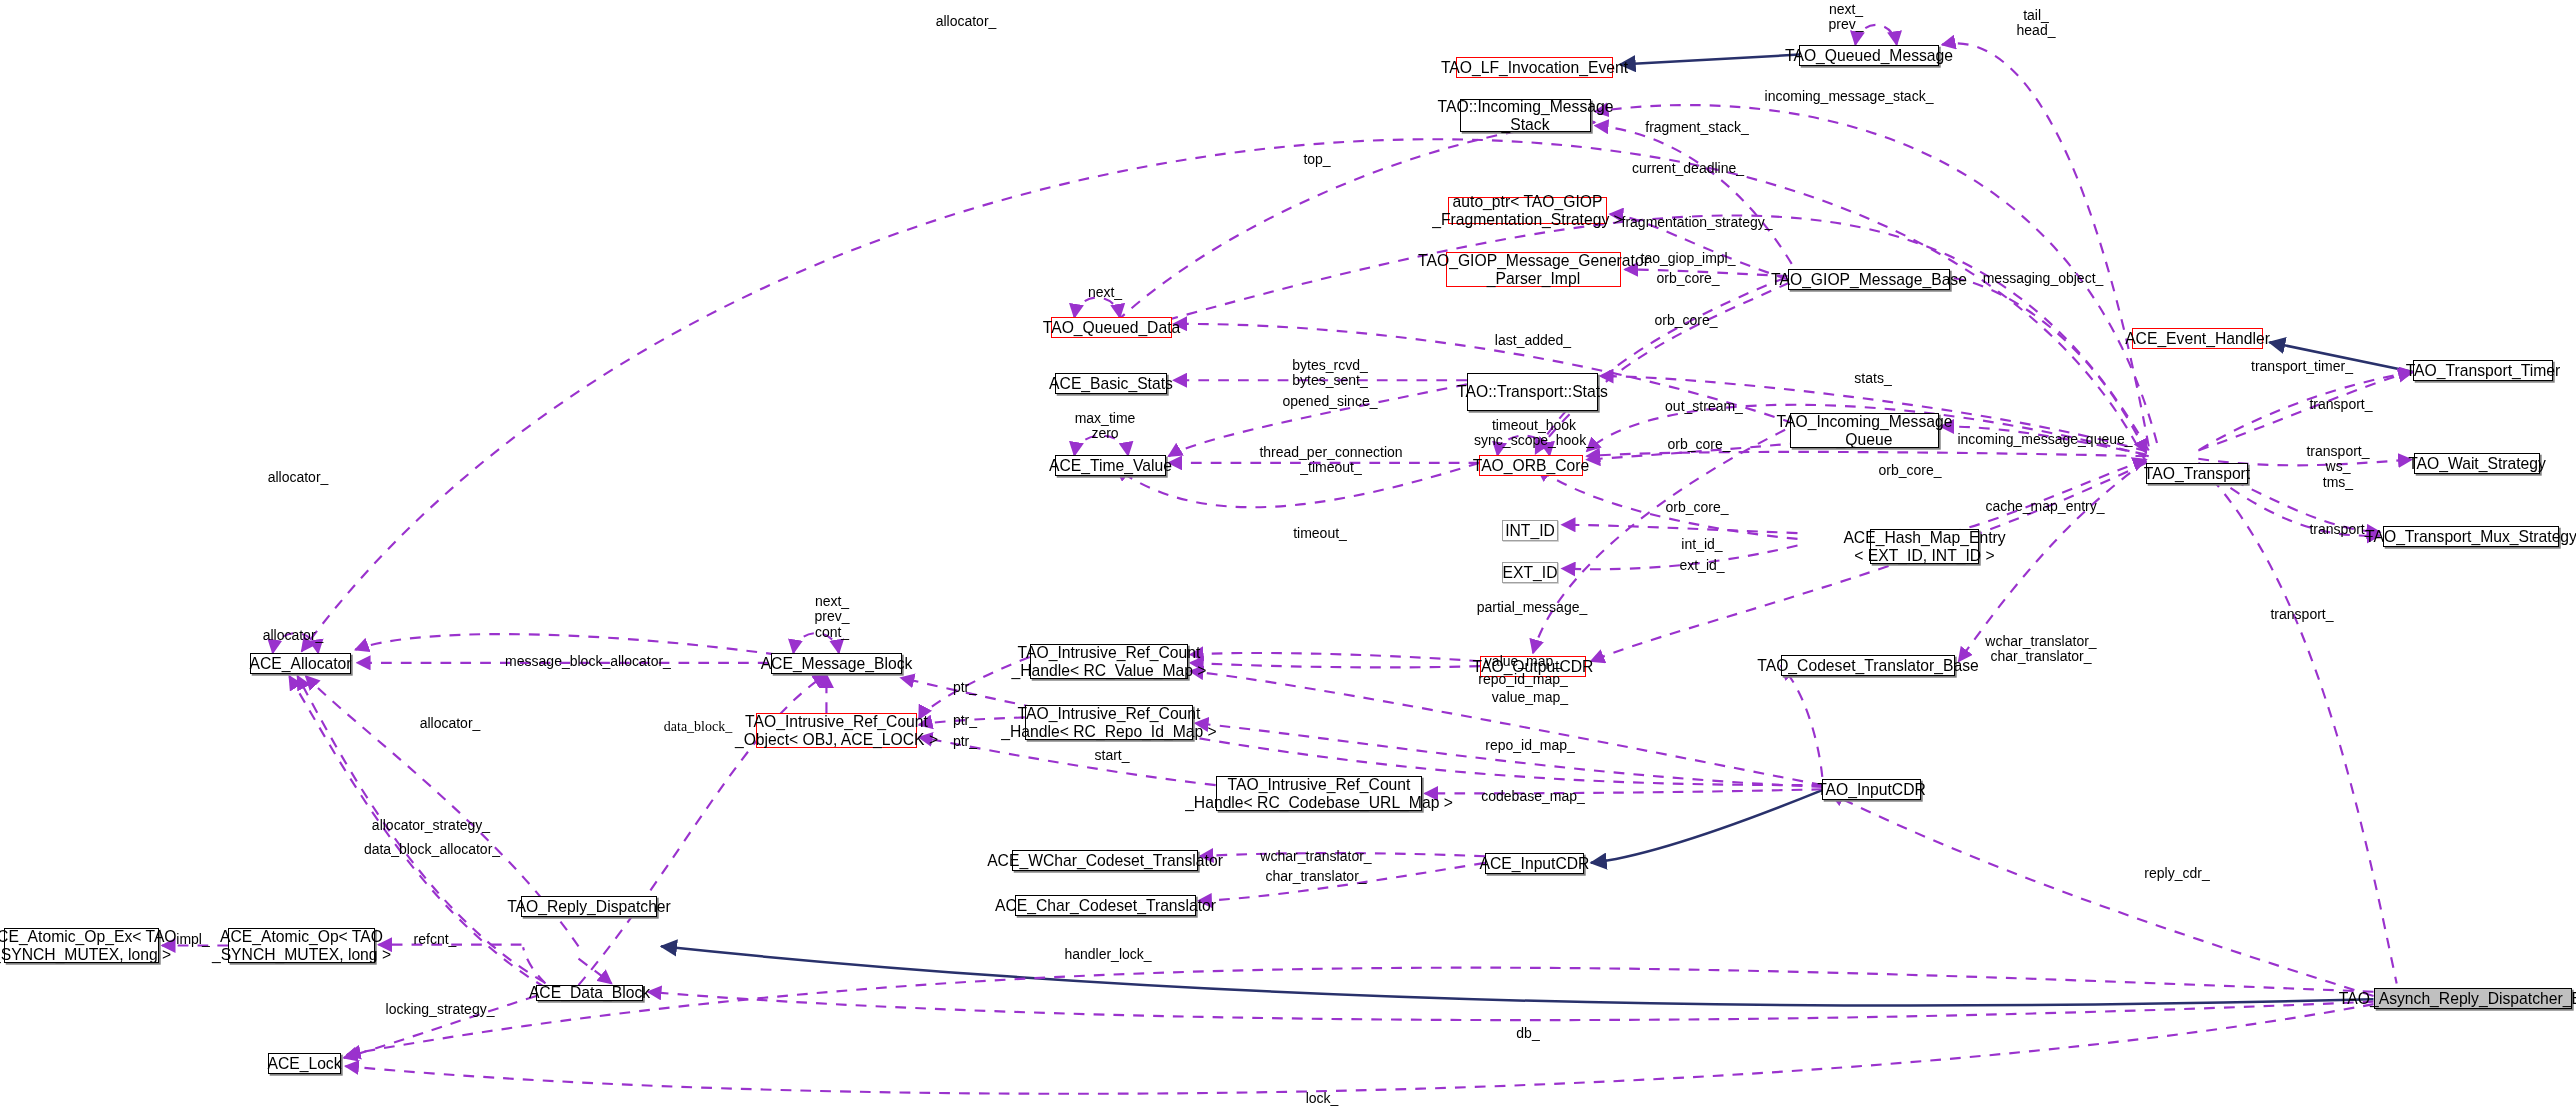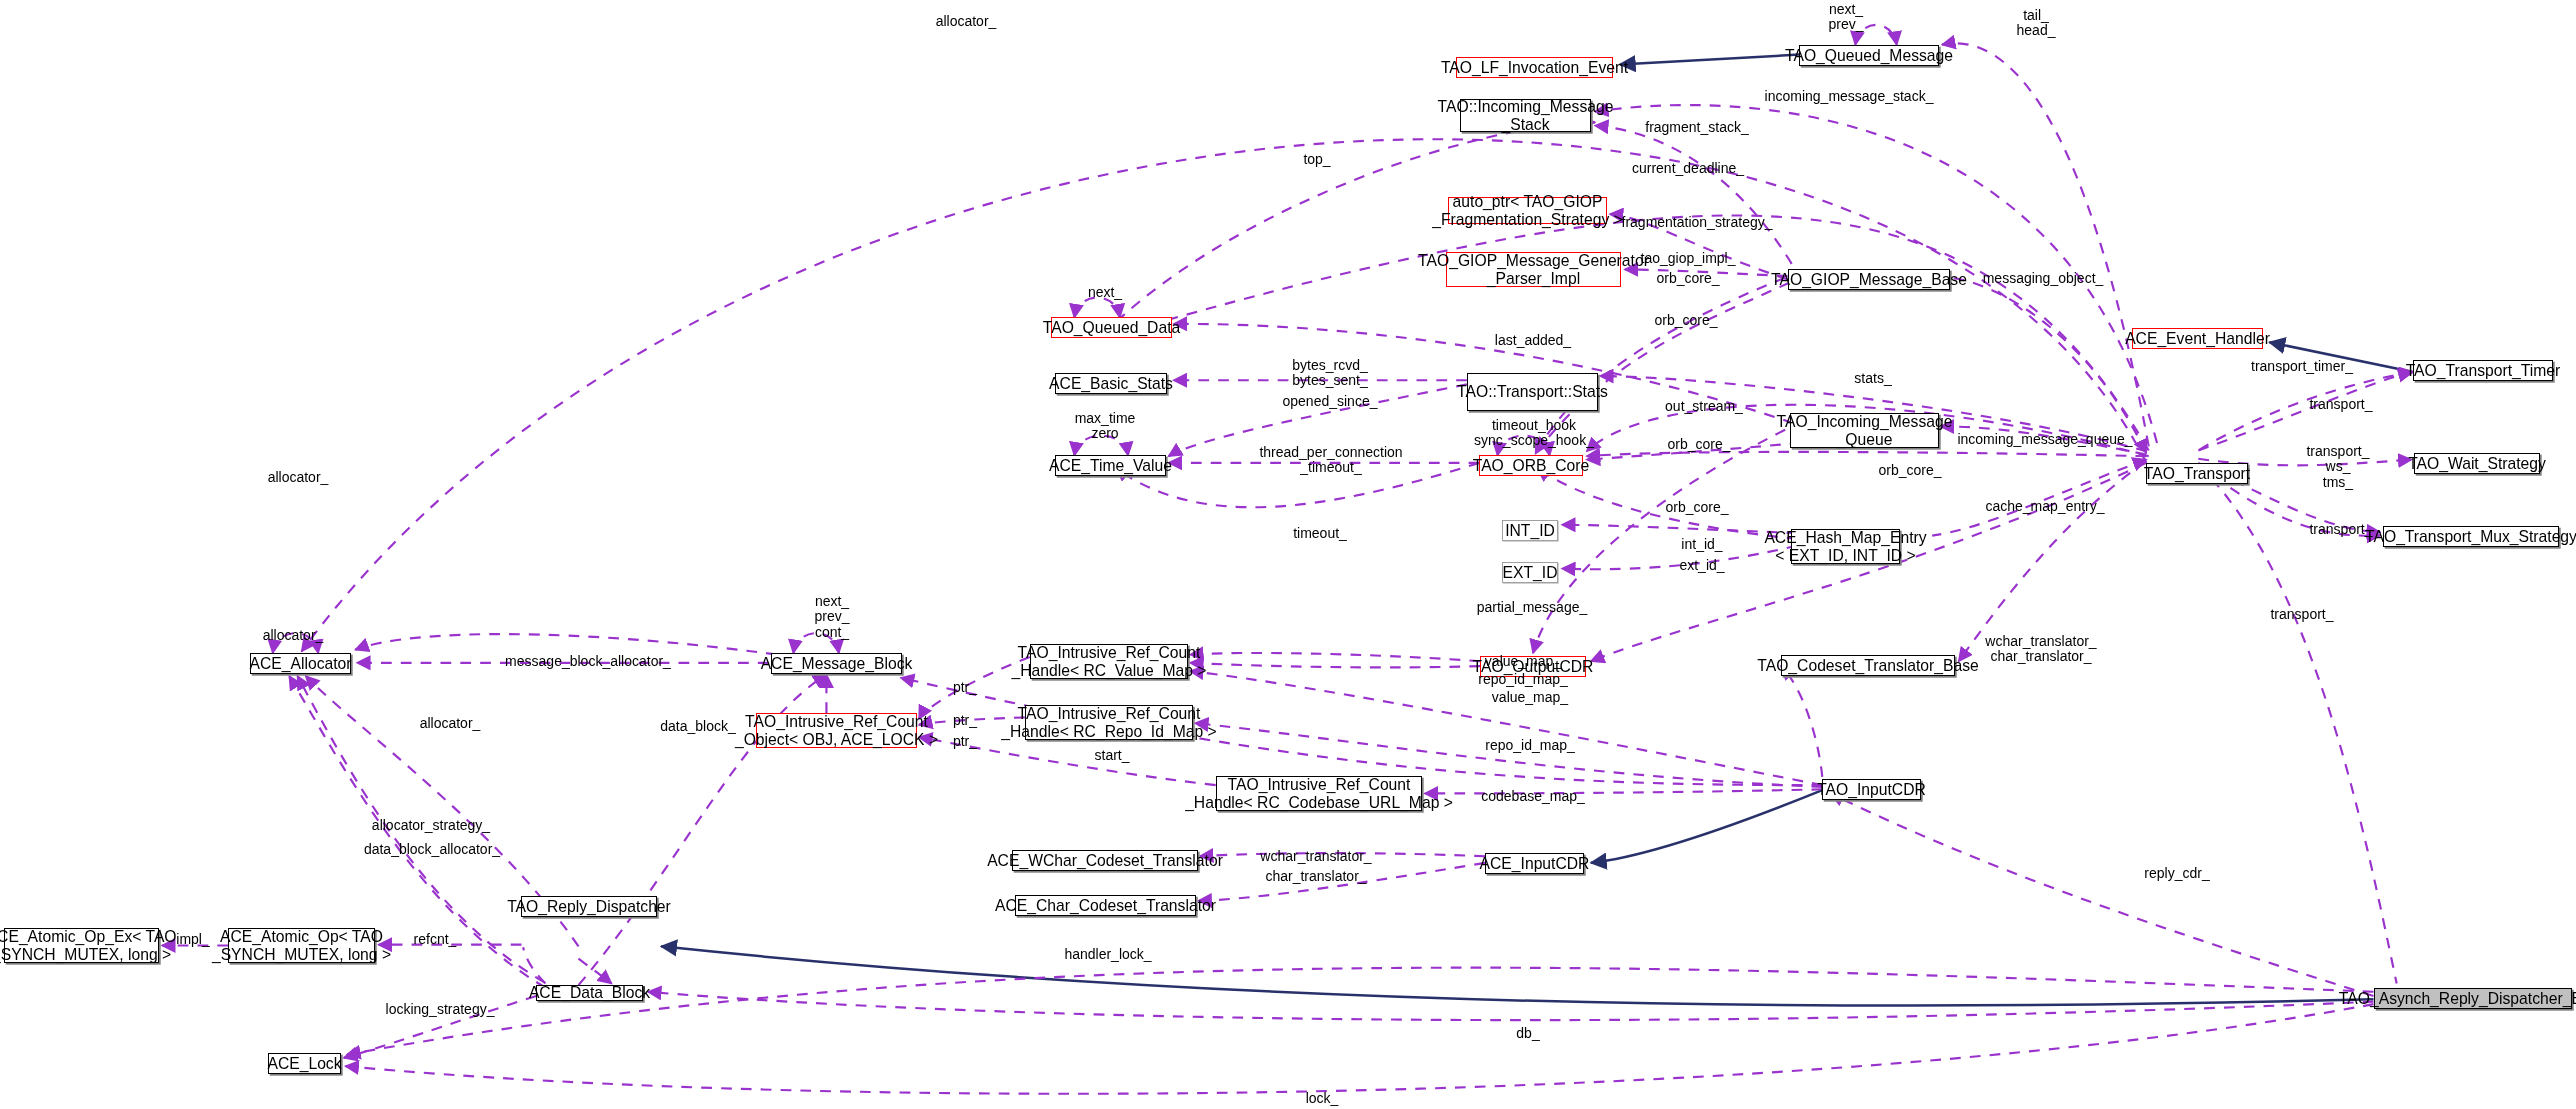--- a/index.html
+++ b/index.html
@@ -233,21 +233,21 @@
       <div class="node red" style="left: 1051px; top: 317px; width: 121px; height: 20.7px;">TAO_Queued_Data</div>
       <div class="node" style="left: 1055px; top: 373px; width: 112px; height: 20.7px;">ACE_Basic_Stats</div>
       <div class="node" style="left: 1467px; top: 373px; width: 131px; height: 38px;">TAO::Transport::Stats</div>
       <div class="node" style="left: 1790px; top: 413px; width: 149px; height: 35px;">TAO_Incoming_Message
 _Queue</div>
       <div class="node" style="left: 1055px; top: 455px; width: 111px; height: 20.7px;">ACE_Time_Value</div>
       <div class="node red" style="left: 1479px; top: 455px; width: 104px; height: 20.7px;">TAO_ORB_Core</div>
       <div class="node" style="left: 2146px; top: 463px; width: 102px; height: 20.7px;">TAO_Transport</div>
       <div class="node" style="left: 2414px; top: 453px; width: 126px; height: 20.7px;">TAO_Wait_Strategy</div>
       <div class="node thin" style="left: 1502px; top: 520px; width: 56px; height: 20.7px;">INT_ID</div>
-      <div class="node" style="left: 1791px; top: 529px; width: 109px; height: 35px;">ACE_Hash_Map_Entry
+      <div class="node" style="left: 1870px; top: 529px; width: 109px; height: 35px;">ACE_Hash_Map_Entry
 &lt; EXT_ID, INT_ID &gt;</div>
       <div class="node" style="left: 2383px; top: 526px; width: 176px; height: 20.7px;">TAO_Transport_Mux_Strategy</div>
       <div class="node thin" style="left: 1502px; top: 562px; width: 56px; height: 20.7px;">EXT_ID</div>
       <div class="node" style="left: 250px; top: 653px; width: 101px; height: 20.7px;">ACE_Allocator</div>
       <div class="node" style="left: 771px; top: 653px; width: 131px; height: 20.7px;">ACE_Message_Block</div>
       <div class="node" style="left: 1030px; top: 644px; width: 158px; height: 35px;">TAO_Intrusive_Ref_Count
 _Handle&lt; RC_Value_Map &gt;</div>
       <div class="node red" style="left: 1480px; top: 656px; width: 106px; height: 20.7px;">TAO_OutputCDR</div>
       <div class="node" style="left: 1781px; top: 655px; width: 174px; height: 20.7px;">TAO_Codeset_Translator_Base</div>
       <div class="node red" style="left: 756px; top: 713px; width: 161px; height: 35px;">TAO_Intrusive_Ref_Count
@@ -318,21 +318,21 @@
 prev_
 cont_</div>
       <div class="edge-label" style="left: 293px; top: 636px;">allocator_</div>
       <div class="edge-label" style="left: 588px; top: 662px;">message_block_allocator_</div>
       <div class="edge-label" style="left: 1523px; top: 662px;">value_map_</div>
       <div class="edge-label" style="left: 2041px; top: 649px;">wchar_translator_
 char_translator_</div>
       <div class="edge-label" style="left: 1523px; top: 680px;">repo_id_map_</div>
       <div class="edge-label" style="left: 965px; top: 688px;">ptr_</div>
       <div class="edge-label" style="left: 1530px; top: 698px;">value_map_</div>
-      <div class="edge-label" style="left: 698px; top: 727px;">data_block_</div>
+      <div class="edge-label" style="left: 698px; top: 727px; font-family: Liberation Serif, serif;">data_block_</div>
       <div class="edge-label" style="left: 965px; top: 721px;">ptr_</div>
       <div class="edge-label" style="left: 450px; top: 724px;">allocator_</div>
       <div class="edge-label" style="left: 965px; top: 742px;">ptr_</div>
       <div class="edge-label" style="left: 1112px; top: 756px;">start_</div>
       <div class="edge-label" style="left: 1530px; top: 746px;">repo_id_map_</div>
       <div class="edge-label" style="left: 1533px; top: 797px;">codebase_map_</div>
       <div class="edge-label" style="left: 431px; top: 826px;">allocator_strategy_</div>
       <div class="edge-label" style="left: 1316px; top: 857px;">wchar_translator_</div>
       <div class="edge-label" style="left: 432px; top: 850px;">data_block_allocator_</div>
       <div class="edge-label" style="left: 1316px; top: 877px;">char_translator_</div>

